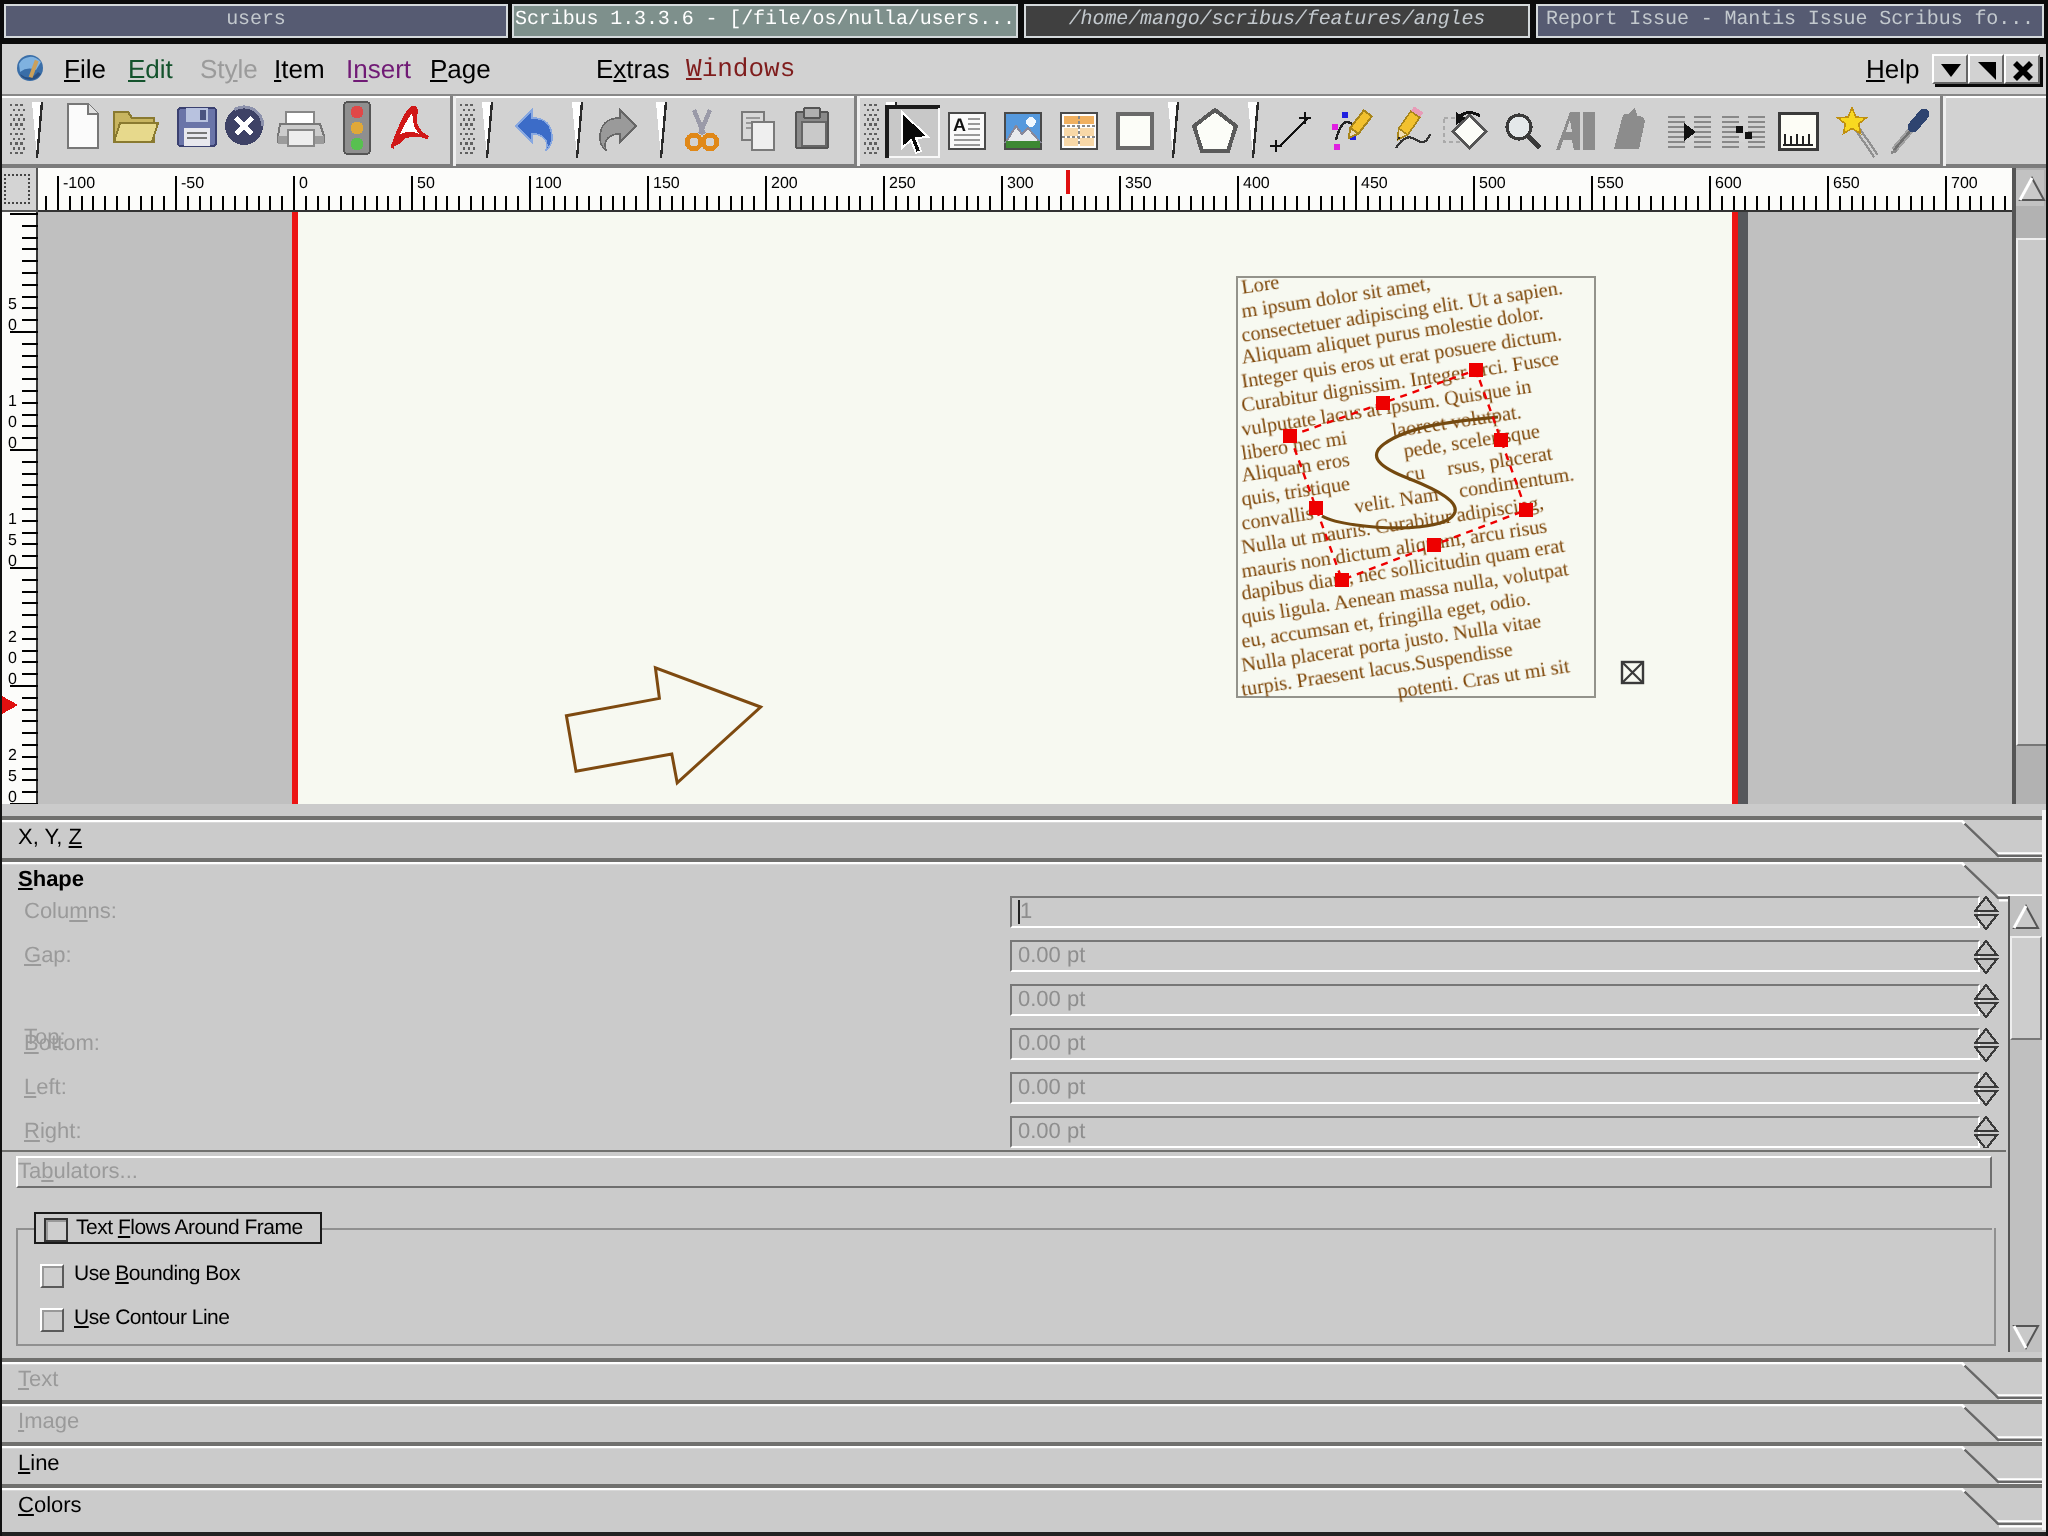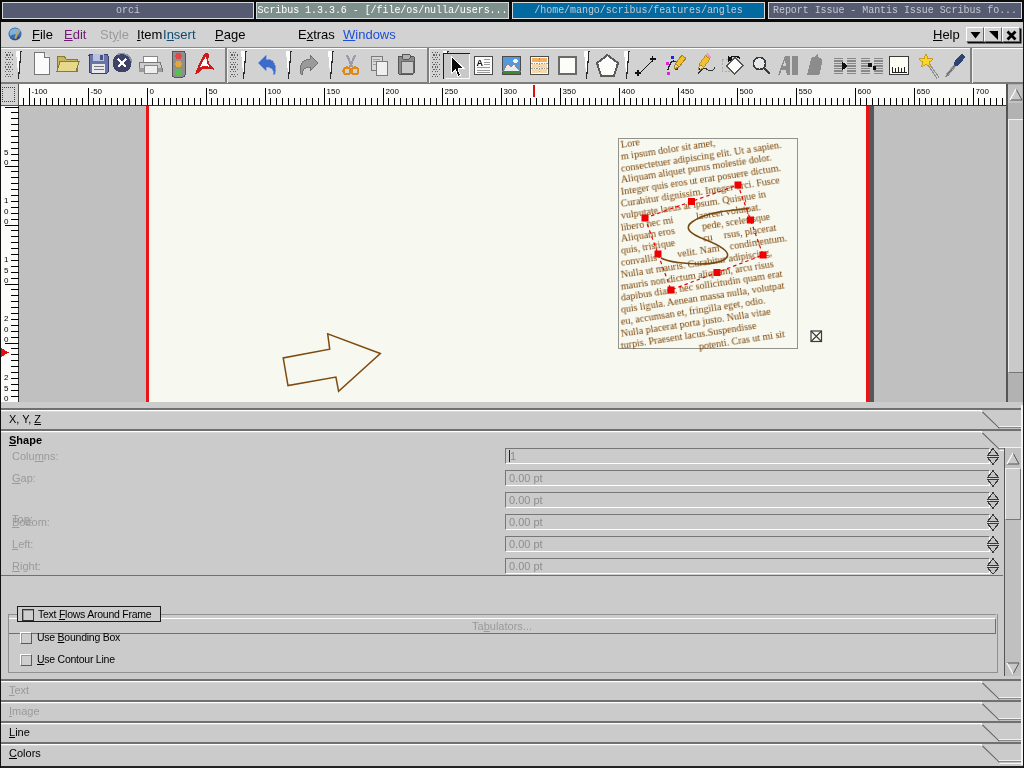--- a/index.html
+++ b/index.html
@@ -17,40 +17,40 @@
  font-size:11px;color:#8e8e8e;line-height:14px;padding-left:3px;}
 .cb{position:absolute;width:10px;height:10px;background:#cecece;
  border-top:1px solid #fff;border-left:1px solid #fff;border-right:1px solid #5a5a5a;border-bottom:1px solid #5a5a5a;box-shadow:1px 1px 0 #999 inset; }
 .cbl{position:absolute;font-size:10.5px;letter-spacing:-0.25px;color:#000;}
 .tl{position:absolute;white-space:nowrap;font-family:"Liberation Serif",serif;
  font-size:10.2px;color:#7d4506;transform-origin:0 0;transform:rotate(-8.5deg) translateZ(0);letter-spacing:-0.05px;line-height:11px;backface-visibility:hidden;}
 .tl b{position:absolute;font-weight:normal;}
 </style></head><body>
 
 <div class="abs" style="left:0;top:0;width:1024px;height:22px;background:#0b0b0b;"></div>
-<div class="tbtn" style="left:2px;width:250px;background:#565b72;color:#c3c9ce;">orci</div>
+<div class="tbtn" style="left:2px;width:250px;background:#565b72;color:#c3c9ce;">users</div>
 <div class="tbtn" style="left:256px;width:251px;background:#7e908c;color:#ffffff;">Scribus 1.3.3.6 - [/file/os/nulla/users...</div>
-<div class="tbtn" style="left:512px;width:251px;background:#0369a1;color:#c3c9ce;">/home/mango/scribus/features/angles</div>
+<div class="tbtn" style="left:512px;width:251px;background:#404040;color:#c3c9ce;font-style:italic;">/home/mango/scribus/features/angles</div>
 <div class="tbtn" style="left:768px;width:252px;background:#565b72;color:#c3c9ce;">Report Issue - Mantis Issue Scribus fo...</div>
 <div class="abs" style="left:0;top:22px;width:1024px;height:25px;background:#d2d2d2;border-bottom:1px solid #888;"></div>
 <svg class="abs" style="left:8px;top:27px" width="14" height="14">
 <circle cx="7" cy="7" r="6.5" fill="#3a6ea8"></circle>
 <path d="M1.5 5 A6.5 6.5 0 0 1 12.5 4 L10 8 A 8 8 0 0 0 2 9 Z" fill="#7fb2e0"></path>
 <path d="M2 10 q5 4 9 -1 l1.5 1 a6.5 6.5 0 0 1 -10 1 Z" fill="#2a4f80"></path>
 <rect x="8" y="3" width="2" height="9" fill="#caa05a" transform="rotate(20 9 7)"></rect>
 </svg>
 <div class="menui" style="left:32px;top:22px;color:#000;"><u>F</u>ile</div>
-<div class="menui" style="left:64px;top:22px;color:#701a75;"><u>E</u>dit</div>
+<div class="menui" style="left:64px;top:22px;color:#14532d;"><u>E</u>dit</div>
 <div class="menui" style="left:100px;top:22px;color:#9b9b9b;">St<u>y</u>le</div>
 <div class="menui" style="left:137px;top:22px;color:#000;"><u>I</u>tem</div>
-<div class="menui" style="left:163px;top:22px;color:#0c4a6e;">I<u>n</u>sert</div>
+<div class="menui" style="left:173px;top:22px;color:#701a75;">I<u>n</u>sert</div>
 <div class="menui" style="left:215px;top:22px;color:#000;"><u>P</u>age</div>
 <div class="menui" style="left:258px;top:22px;color:#1d4ed8;margin-top:20px;"><u>V</u>iew</div>
 <div class="menui" style="left:298px;top:22px;color:#000;">E<u>x</u>tras</div>
-<div class="menui" style="left:343px;top:22px;color:#1d4ed8;"><u>W</u>indows</div>
+<div class="menui" style="left:343px;top:22px;color:#7f1d1d;font-family:Liberation Mono, monospace;"><u>W</u>indows</div>
 <div class="menui" style="left:933px;top:22px;color:#000;"><u>H</u>elp</div>
 <div class="wbtn" style="left:966px;top:27px;"></div>
 <svg class="abs" style="left:968px;top:28px;" width="14" height="14">
     <polygon points="2.5,4 12.5,4 7.5,10.5" fill="#000"></polygon>
   </svg>
 <div class="wbtn" style="left:984px;top:27px;"></div>
 <svg class="abs" style="left:986px;top:28px;" width="14" height="14">
     <polygon points="3,3 12,3 12,12" fill="#000"></polygon>
   </svg>
 <div class="wbtn" style="left:1002px;top:27px;"></div>
@@ -504,21 +504,21 @@
       <polygon points="0.5,9.5 11.5,9.5 6,16.5" fill="#c4c4c4" stroke="#3a3a3a" stroke-width="1.1"></polygon>
     </g>
     <g transform="translate(0,110)">
       <polygon points="6,0.5 11.5,7.5 0.5,7.5" fill="#c4c4c4" stroke="#3a3a3a" stroke-width="1.1"></polygon>
       <polygon points="0.5,9.5 11.5,9.5 6,16.5" fill="#c4c4c4" stroke="#3a3a3a" stroke-width="1.1"></polygon>
     </g>
   </svg>
 <div class="abs" style="left:0;top:575px;width:1003px;height:1px;background:#70706e;"></div>
 <div class="abs" style="left:8px;top:578px;width:986px;height:14px;background:#cbcbcb;
  border-top:1px solid #fff;border-left:1px solid #fff;border-right:1px solid #6e6e6e;border-bottom:1px solid #6e6e6e;
- text-align:center;font-size:11px;color:#9a9a9a;line-height:14px;margin-top:40px;">Ta<u>b</u>ulators...</div>
+ font-size:11px;color:#9a9a9a;line-height:14px;">Ta<u>b</u>ulators...</div>
 <div class="abs" style="left:8px;top:614px;width:988px;height:58px;border-left:1px solid #909090;border-bottom:1px solid #909090;border-right:1px solid #909090;"></div>
 <div class="abs" style="left:8px;top:614px;width:9px;height:1px;background:#909090;"></div>
 <div class="abs" style="left:160px;top:614px;width:836px;height:1px;background:#909090;"></div>
 <div class="abs" style="left:17px;top:606px;width:142px;height:14px;border:1px solid #1a1a1a;background:#cbcbcb;"></div>
 <div class="cb" style="left:22px;top:609px;border-color:#333;"></div>
 <div class="cbl" style="left:38px;top:608px;">Text <u>F</u>lows Around Frame</div>
 <div class="cb" style="left:20px;top:632px;"></div>
 <div class="cbl" style="left:37px;top:631px;">Use <u>B</u>ounding Box</div>
 <div class="cb" style="left:20px;top:654px;"></div>
 <div class="cbl" style="left:37px;top:653px;"><u>U</u>se Contour Line</div>

